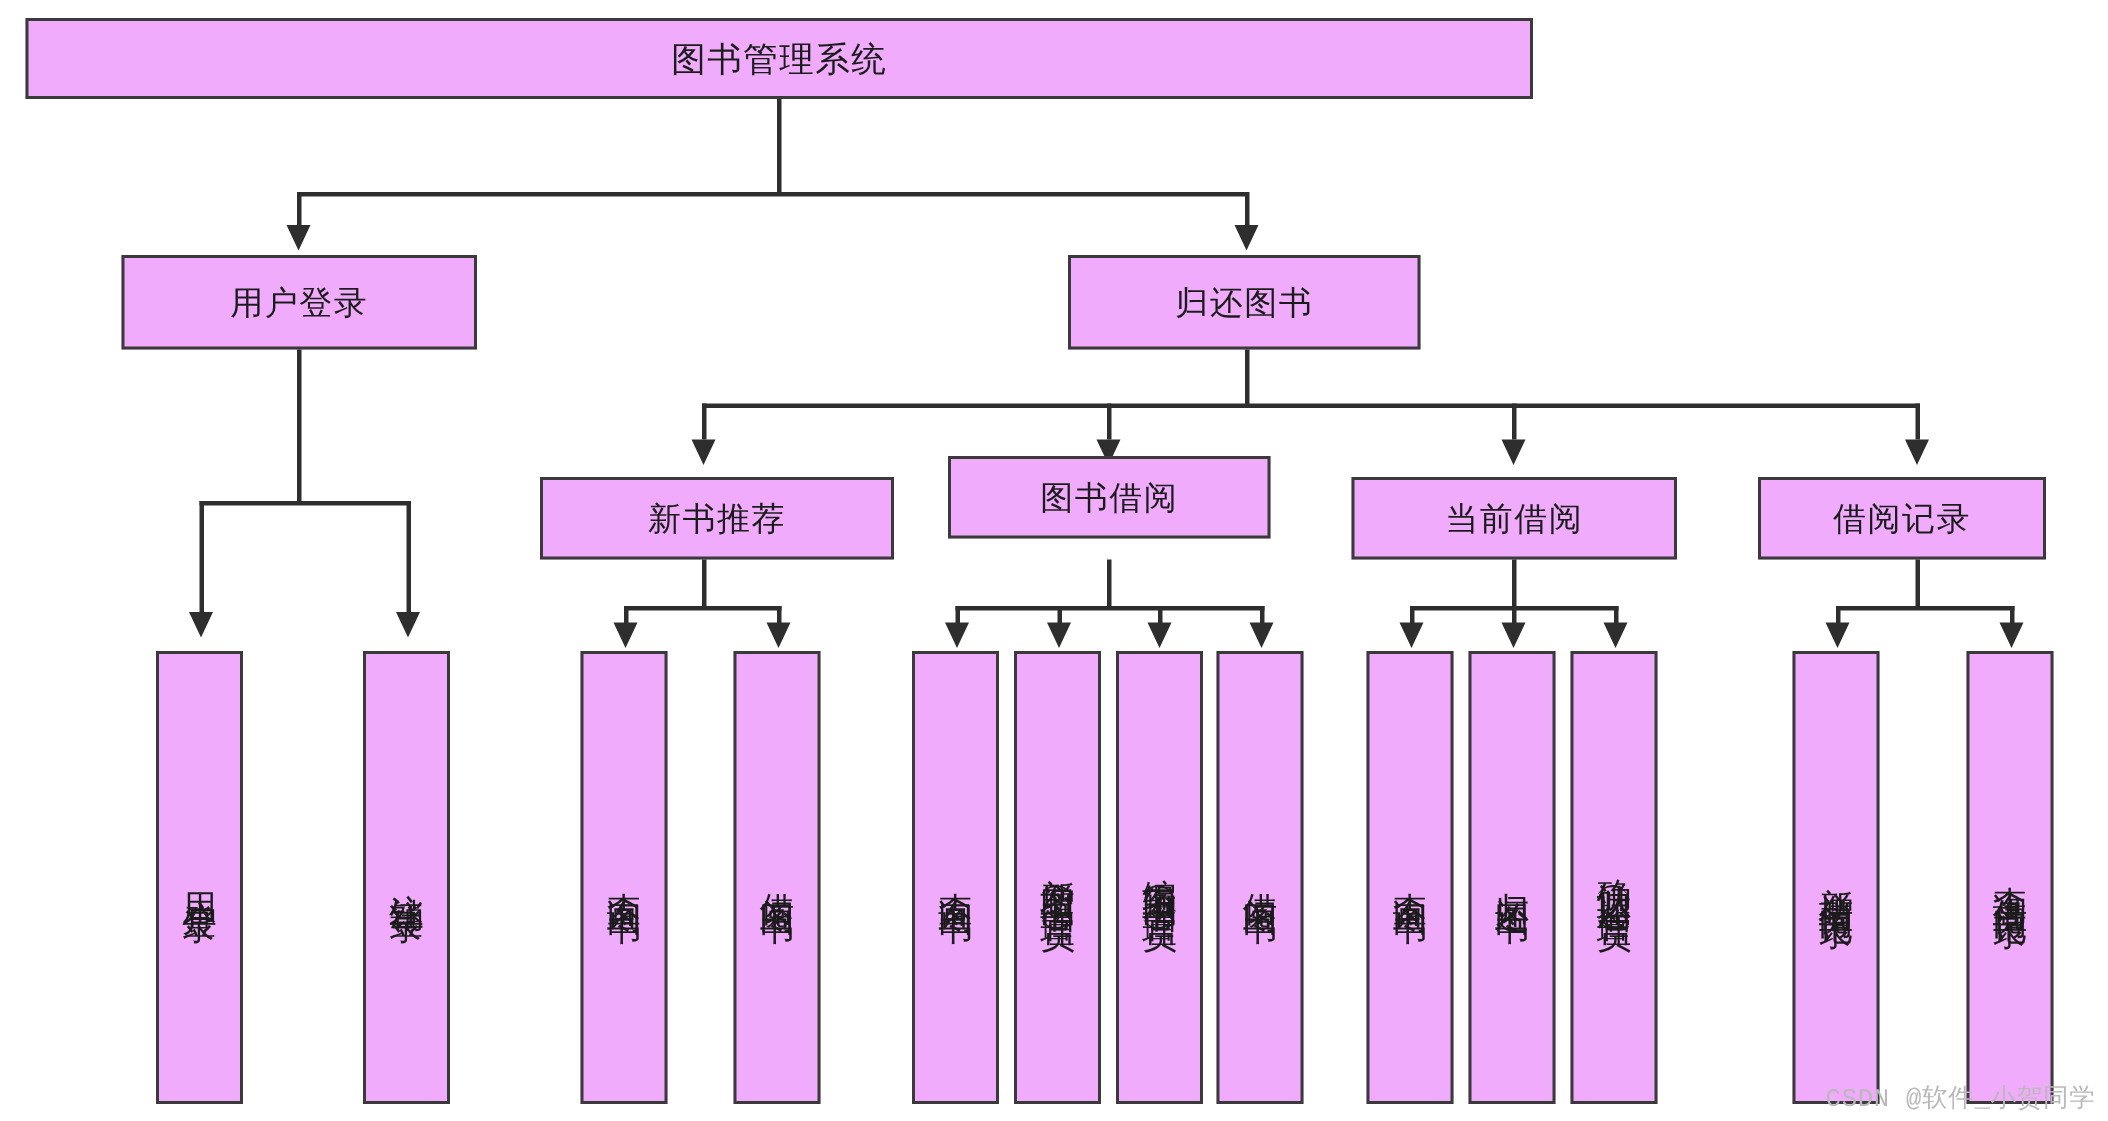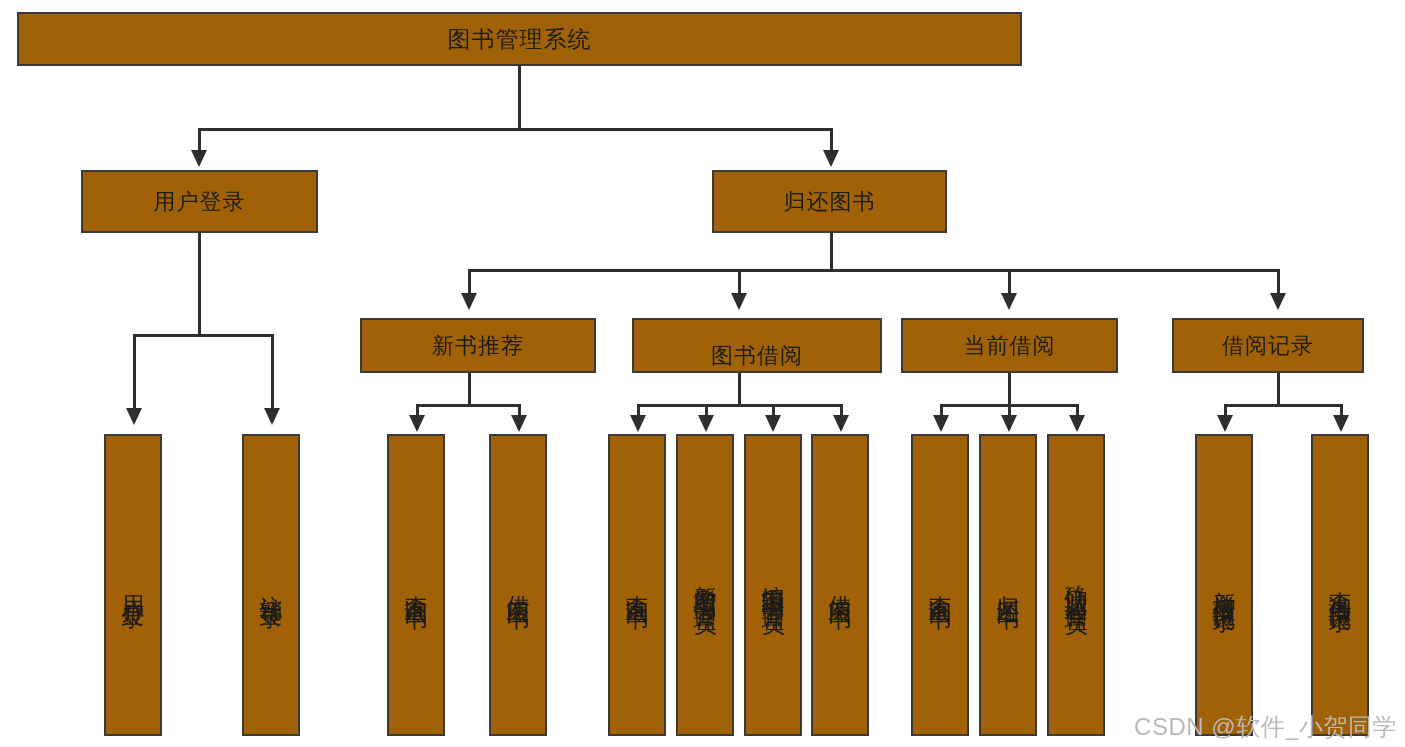--- a/index.html
+++ b/index.html
@@ -9,21 +9,21 @@
     background:#ffffff;
     font-family:"Liberation Sans","DejaVu Sans",sans-serif;
     overflow:hidden;
   }
   #canvas{position:relative;width:1405px;height:747px;}
 
   
   .node{
     position:absolute;
     box-sizing:border-box;
-    background:#a16207;
+    background:#f0abfc;
     border:2px solid #3a3a3a;
     display:flex;
     align-items:center;
     justify-content:center;
     color:#1b1b1b;
     letter-spacing:1px;
   }
   .node.h{ font-size:22px; }
   .node.root{ font-size:23px; }
 
@@ -52,25 +52,25 @@
     width:0;height:0;
     border-left:8px solid transparent;
     border-right:8px solid transparent;
     border-top:17px solid #2e2e2e;
   }
 
   
   #watermark{
     position:absolute;
     right:8px;bottom:4px;
-    font-size:24px;
+    font-size:17px;
     color:#b9b9b9;
     white-space:nowrap;
     letter-spacing:0.5px;
-    font-family:Liberation Sans, sans-serif;
+    font-family:Liberation Mono, monospace;
   }
 </style>
 </head>
 <body>
 
 <div id="canvas">
 
   <div class="node h root" style="left:17px;top:12px;width:1005px;height:54px;">
     <span>图书管理系统</span>
   </div>
@@ -104,21 +104,21 @@
   <div class="ln v" style="left:1008px;top:269px;height:24px;"></div>
   <div class="ln v" style="left:1277px;top:269px;height:24px;"></div>
   <div class="arrow" style="left:461px;top:293px;"></div>
   <div class="arrow" style="left:731px;top:293px;"></div>
   <div class="arrow" style="left:1001px;top:293px;"></div>
   <div class="arrow" style="left:1270px;top:293px;"></div>
 
   <div class="node h" style="left:360px;top:318px;width:236px;height:55px;">
     <span>新书推荐</span>
   </div>
-  <div class="node h" style="left:632px;top:318px;width:250px;height:55px;align-items:flex-end;">
+  <div class="node h" style="left:632px;top:304px;width:215px;height:55px;">
     <span>图书借阅</span>
   </div>
   <div class="node h" style="left:901px;top:318px;width:217px;height:55px;font-family:Liberation Mono, monospace;">
     <span>当前借阅</span>
   </div>
   <div class="node h" style="left:1172px;top:318px;width:192px;height:55px;">
     <span>借阅记录</span>
   </div>
 
   <div class="ln v" style="left:468px;top:373px;height:33px;"></div>

